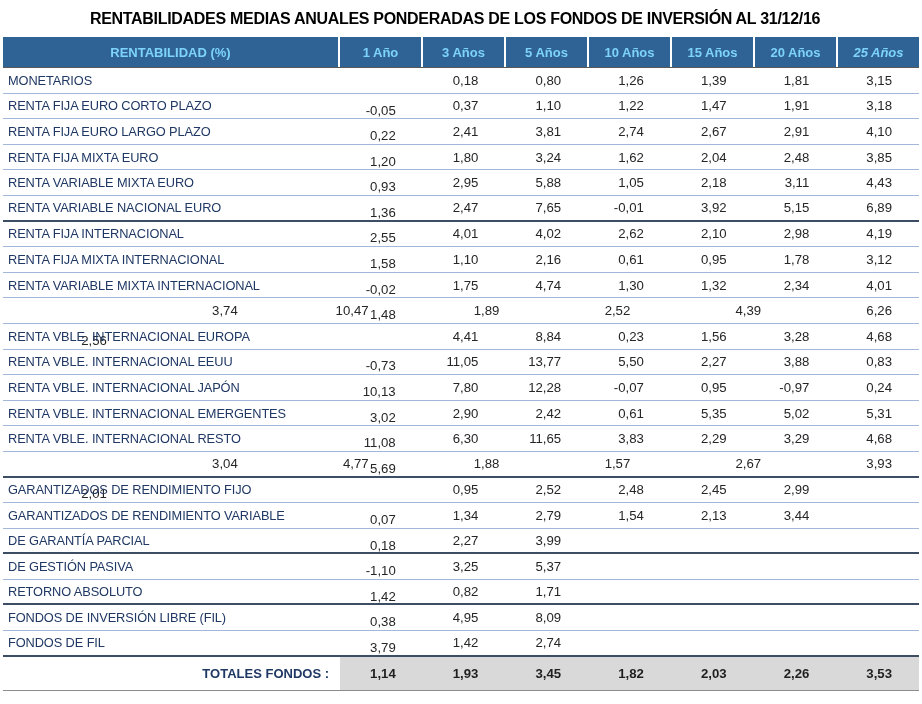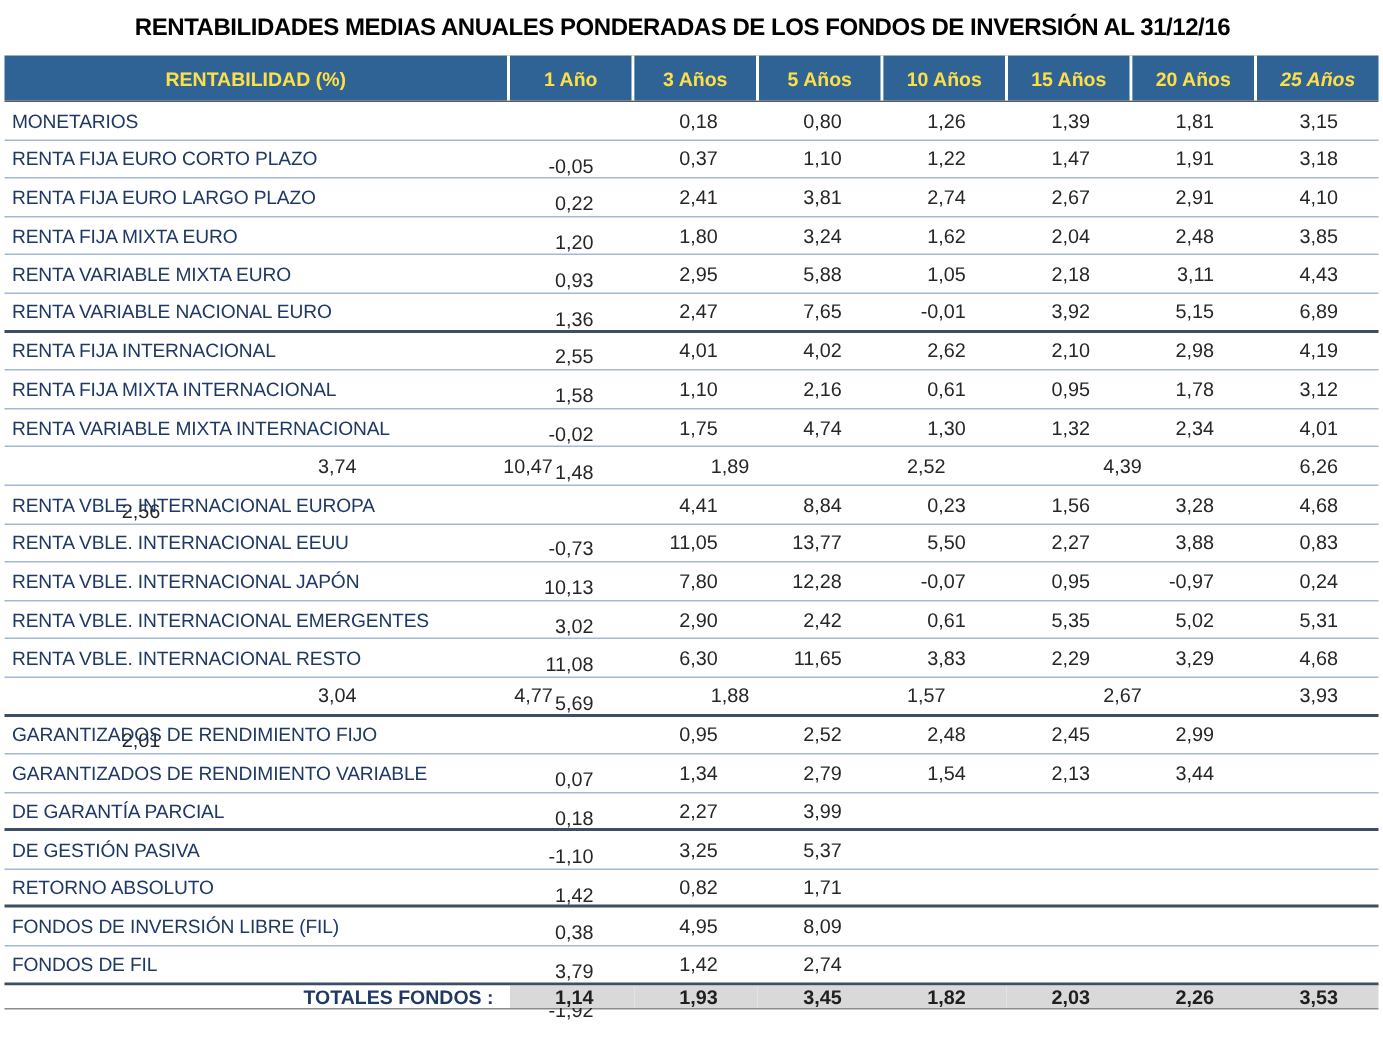--- a/index.html
+++ b/index.html
@@ -20,21 +20,21 @@
     padding: 10px 12px 9px 0;
     white-space: nowrap;
   }
 
   .table { margin: 0 3px; width: 916px; }
 
   
   .head { display: flex; height: 30px; background: #fff; }
   .hcell {
     background: #2F6396;
-    color: #fde047;
+    color: #7dd3fc;
     font-weight: bold;
     font-size: 13px;
     display: flex; align-items: center; justify-content: center;
     border-right: 2px solid #fff;
     flex: 1 1 0;
   }
   .hcell:last-child { border-right: none; font-style: italic; }
   .hcell.labelcol { flex: 0 0 337px; }
 
   
@@ -59,21 +59,21 @@
     justify-content: flex-end;
     padding-right: 27px;
     color: #262626;
     font-size: 13.2px;
   }
   .cell.val.c1 { background: #5eead4; margin-top: 42px; }
 
   
   .totals {
     display: flex;
-    height: 16px;
+    height: 34px;
     border-bottom: 1px solid #8C8C8C;
   }
   .tlabel {
     flex: 0 0 337px;
     display: flex; align-items: center; justify-content: flex-end;
     padding-right: 11px;
     color: #1F3864;
     font-weight: bold;
     font-size: 13px;
     background: #fff;

